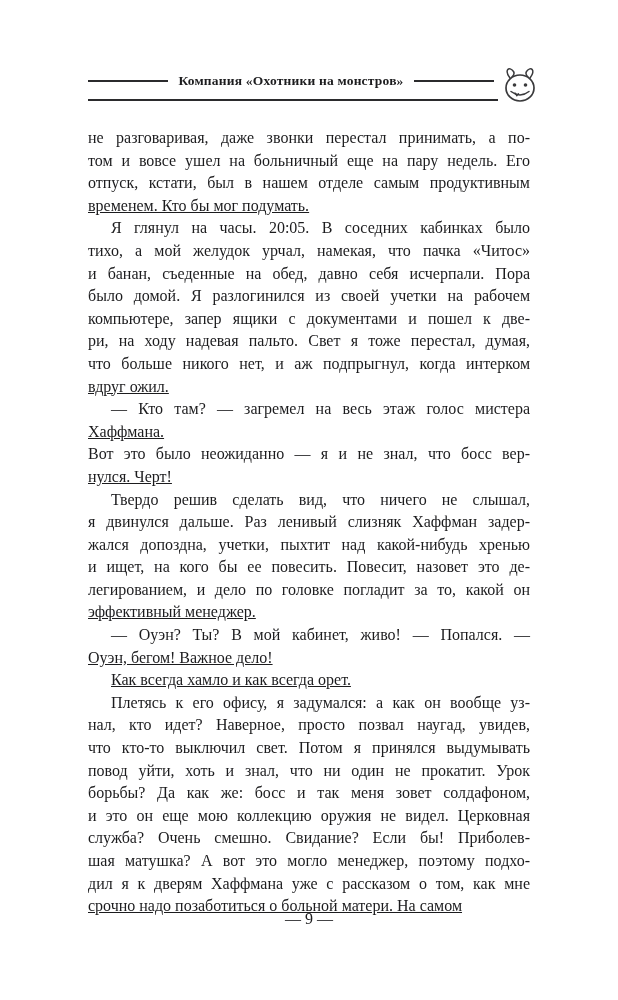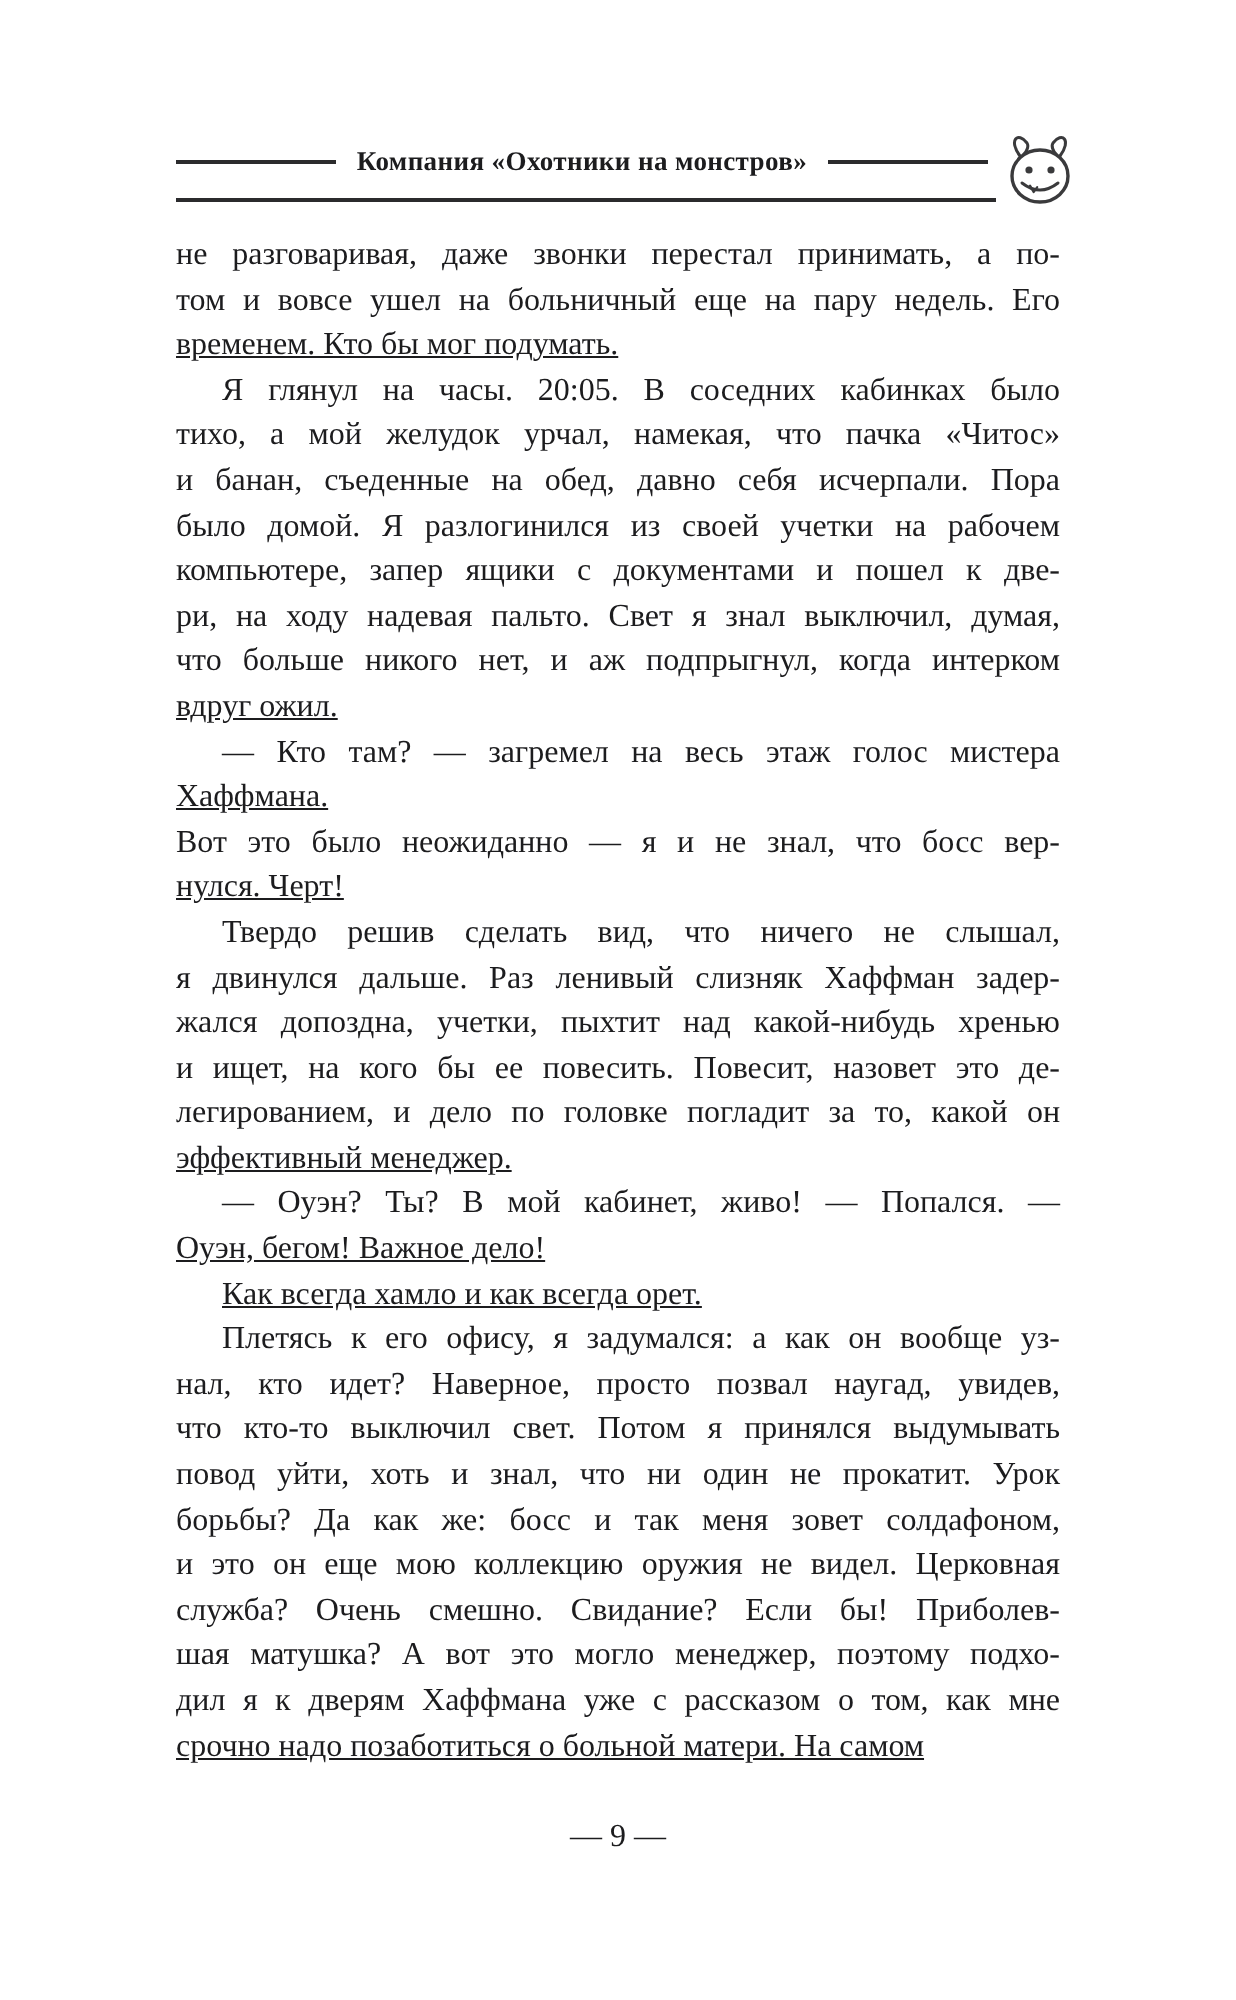--- a/index.html
+++ b/index.html
@@ -51,21 +51,21 @@
   .monster-icon {
     position: absolute;
     right: -12px;
     top: -7px;
     width: 44px;
     height: 40px;
     background: #ffffff;
   }
   
   .page-body {
-    margin-top: 16px;
+    margin-top: 26px;
     font-size: 16px;
     line-height: 22.6px;
   }
   .paragraph { margin: 0; }
   .line {
     text-align: justify;
     text-align-last: justify;
     white-space: normal;
   }
   .line.last { text-align-last: left; text-decoration: underline; }
@@ -104,29 +104,30 @@
           <path d="M 13 26.5 Q 22 33.5 31 26.5" fill="none" stroke="#3a3a3c" stroke-width="1.5" stroke-linecap="round"></path>
           <path d="M 17 27.8 l 1.8 3.2 l 1.8 -2.4" fill="none" stroke="#3a3a3c" stroke-width="1.1" stroke-linecap="round" stroke-linejoin="round"></path>
         </svg>
       </span>
     </div>
 
     <div class="page-body">
         <div class="paragraph">
           <div class="line">не разговаривая, даже звонки перестал принимать, а по-</div>
           <div class="line">том и вовсе ушел на больничный еще на пару недель. Его</div>
+          <div class="line">отпуск, кстати, был в нашем отделе самым продуктивным</div>
           <div class="line last">временем. Кто бы мог подумать.</div>
         </div>
         <div class="paragraph">
           <div class="line indent">Я глянул на часы. 20:05. В соседних кабинках было</div>
           <div class="line">тихо, а мой желудок урчал, намекая, что пачка «Читос»</div>
           <div class="line">и банан, съеденные на обед, давно себя исчерпали. Пора</div>
           <div class="line">было домой. Я разлогинился из своей учетки на рабочем</div>
           <div class="line">компьютере, запер ящики с документами и пошел к две-</div>
-          <div class="line">ри, на ходу надевая пальто. Свет я знал выключил, думая,</div>
+          <div class="line">ри, на ходу надевая пальто. Свет я тоже перестал, думая,</div>
           <div class="line">что больше никого нет, и аж подпрыгнул, когда интерком</div>
           <div class="line last">вдруг ожил.</div>
         </div>
         <div class="paragraph">
           <div class="line indent">— Кто там? — загремел на весь этаж голос мистера</div>
           <div class="line last">Хаффмана.</div>
         </div>
         <div class="paragraph">
           <div class="line">Вот это было неожиданно — я и не знал, что босс вер-</div>
           <div class="line last">нулся. Черт!</div>

